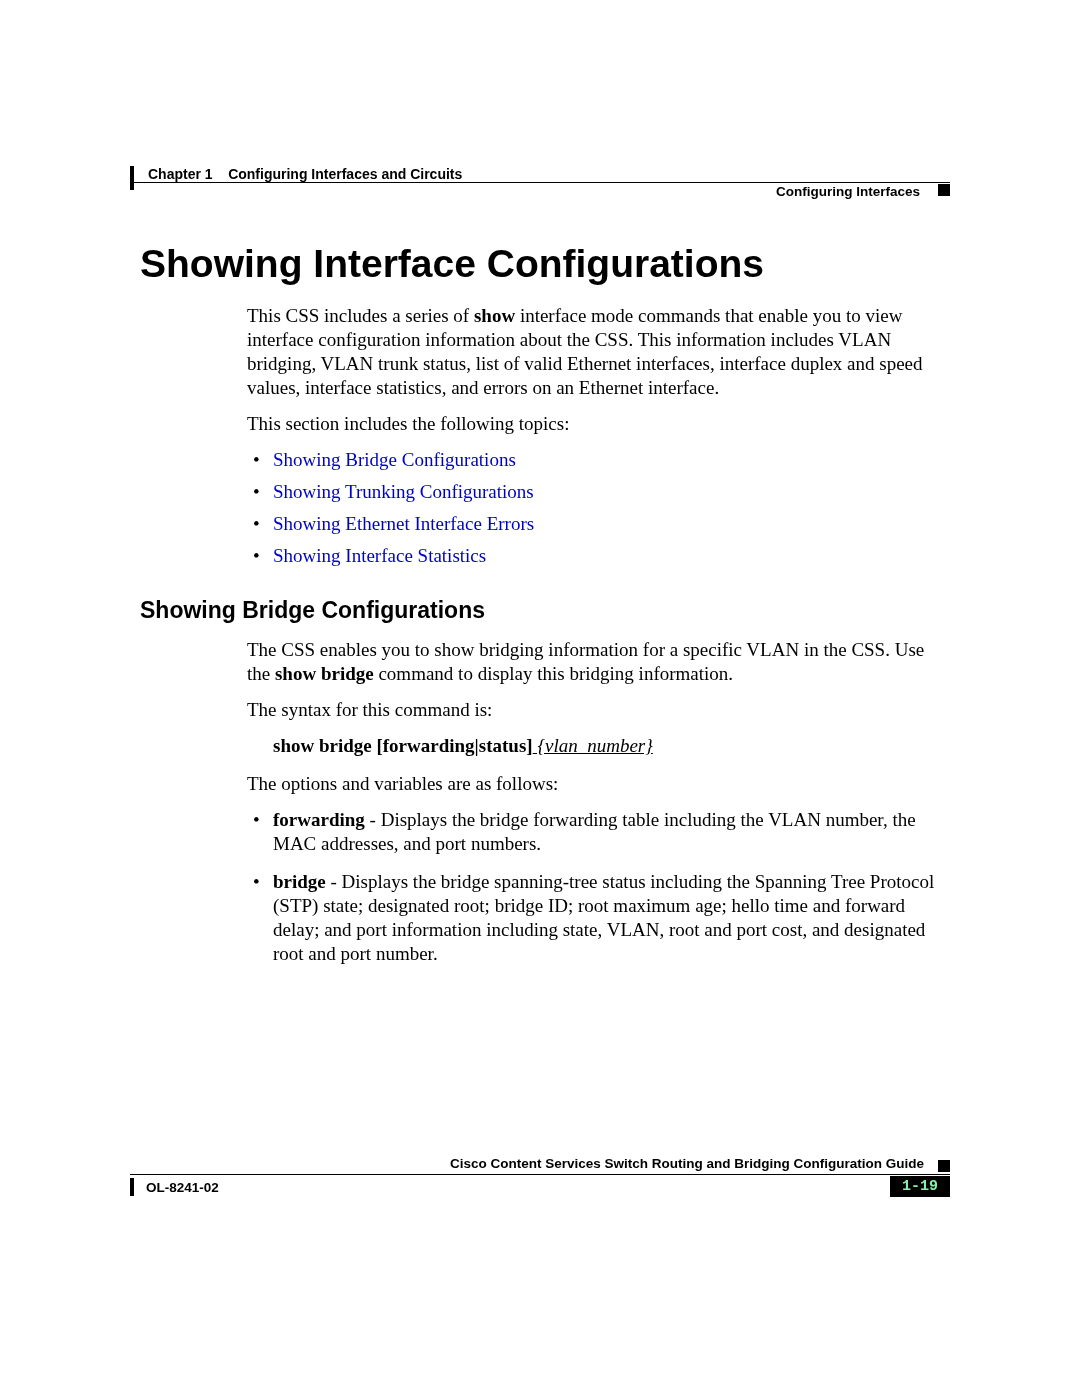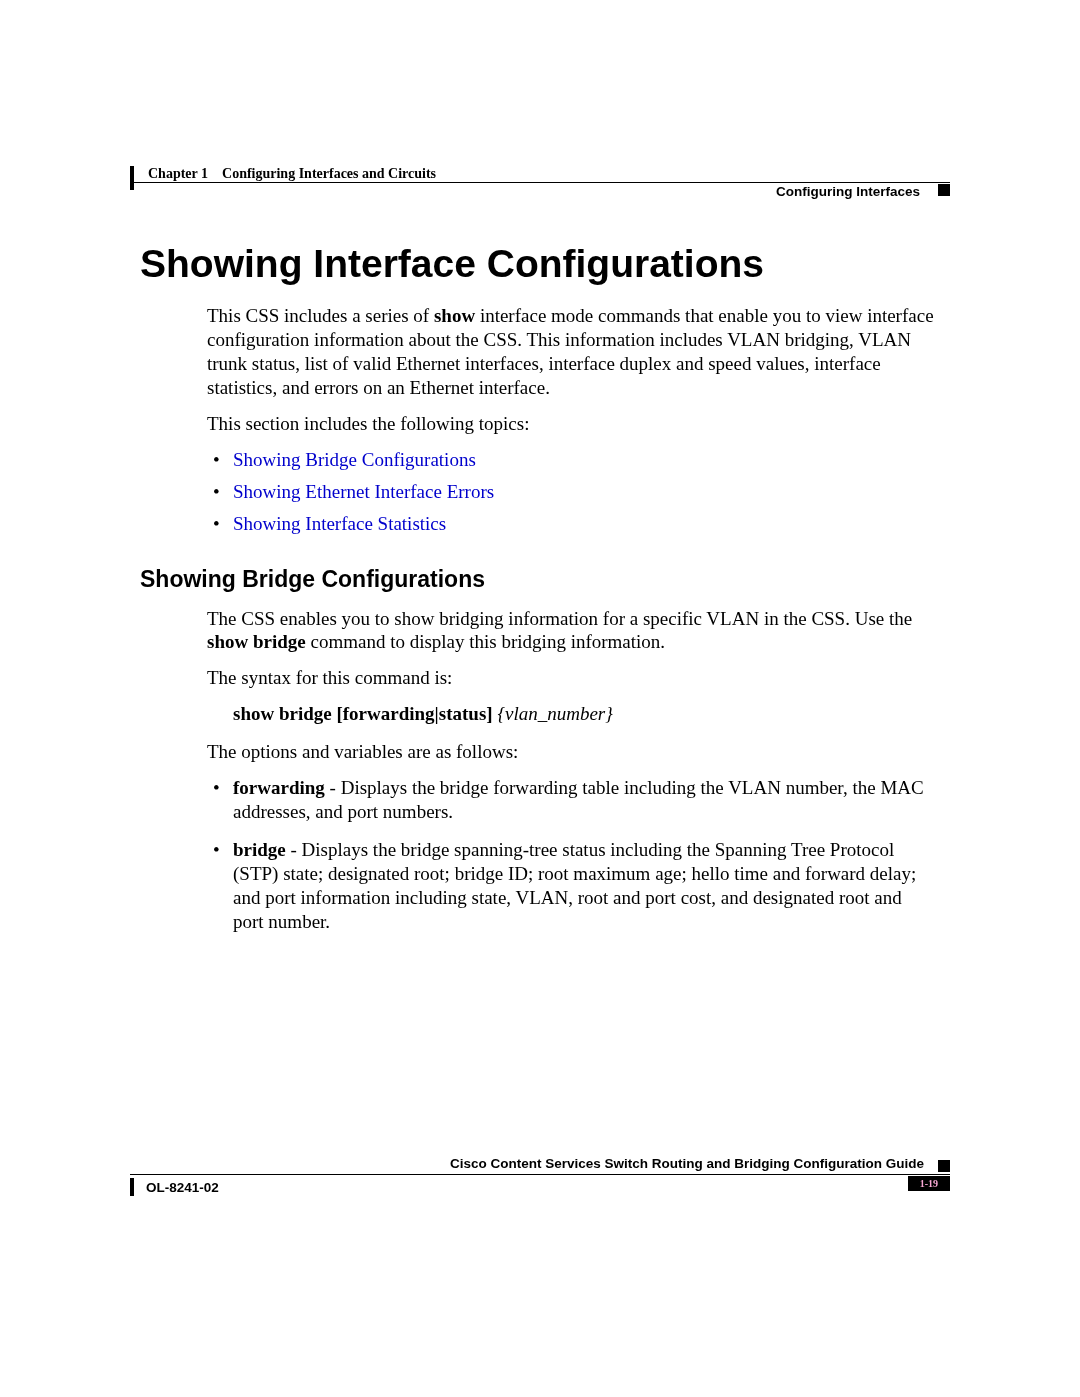--- a/index.html
+++ b/index.html
@@ -23,21 +23,21 @@
     top: 162px;
     left: 130px;
     right: 130px;
     height: 34px;
   }
   .hdr-bar-left {
     position:absolute; left:0; top:4px; width:4px; height:24px; background:#000;
   }
   .hdr-chapter {
     position:absolute; left:18px; top:4px;
-    font-family: Liberation Serif, serif;
+    font-family: Liberation Sans, sans-serif;
     font-size: 14px; font-weight: bold;
   }
   .hdr-section {
     position:absolute; right:30px; top:22px;
     font-family: Arial, Helvetica, sans-serif;
     font-size: 13.5px; font-weight: bold;
   }
   .hdr-sq {
     position:absolute; right:0; top:22px; width:12px; height:12px; background:#000;
   }
@@ -57,21 +57,21 @@
     font-weight: bold;
     margin: 0 0 18px 0;
   }
   h2.sub {
     font-family: Arial, Helvetica, sans-serif;
     font-size: 23px;
     font-weight: bold;
     margin: 30px 0 14px 0;
   }
   .body-block {
-    margin-left: 67px;
+    margin-left: 107px;
     line-height: 1.26;
   }
   .body-block p { margin: 0 0 12px 0; }
   ul.links {
     list-style: none;
     padding: 0;
     margin: 4px 0 6px 0;
   }
   ul.links li {
     margin: 0 0 8px 0;
@@ -93,21 +93,21 @@
     position:relative;
     line-height:1.26;
   }
   ul.opts li::before {
     content:"•";
     position:absolute; left:6px; top:0;
     font-size:19px;
   }
   a.link { color:#0000cc; text-decoration:none; }
   .bold { font-weight:bold; }
-  .ital { font-style:italic; }
+  .ital { font-style:italic;text-decoration:underline; }
   .syntax {
     margin: 6px 0 14px 26px;
     font-family:"Times New Roman",Times,serif;
   }
   
   .ftr {
     position:absolute;
     left:130px; right:130px;
     top:1156px;
   }
@@ -125,23 +125,23 @@
   .ftr-bar-left {
     position:absolute; left:0; top:22px; width:4px; height:18px; background:#000;
   }
   .ftr-doc {
     position:absolute; left:16px; top:24px;
     font-family:Arial,Helvetica,sans-serif;
     font-size:13.5px; font-weight:bold;
   }
   .ftr-page {
     position:absolute; right:0; top:20px;
-    background:#000; color:#f9a8d4;
-    font-family:Liberation Serif, serif;
-    font-size:10px; font-weight:bold;
+    background:#000; color:#86efac;
+    font-family:Liberation Mono, monospace;
+    font-size:15px; font-weight:bold;
     padding:2px 12px;
   }
 </style>
 </head>
 <body>
 
 <div class="page">
 
   <div class="hdr">
     <div class="hdr-rule"></div>
@@ -157,20 +157,21 @@
     <h1 class="main">Showing Interface Configurations</h1>
 
     <div class="body-block">
       <p>
         <span>This CSS includes a series of </span><span class="bold">show</span><span> interface mode commands that enable you to view interface configuration information about the CSS. This information includes VLAN bridging, VLAN trunk status, list of valid Ethernet interfaces, interface duplex and speed values, interface statistics, and errors on an Ethernet interface.</span>
       </p>
       <p>This section includes the following topics:</p>
 
       <ul class="links">
         <li><a class="link" href="#">Showing Bridge Configurations</a></li>
+        <li><a class="link" href="#">Showing Trunking Configurations</a></li>
         <li><a class="link" href="#">Showing Ethernet Interface Errors</a></li>
         <li><a class="link" href="#">Showing Interface Statistics</a></li>
       </ul>
     </div>
 
     <h2 class="sub">Showing Bridge Configurations</h2>
 
     <div class="body-block">
       <p>
         <span>The CSS enables you to show bridging information for a specific VLAN in the CSS. Use the </span><span class="bold">show bridge</span><span> command to display this bridging information.</span>

